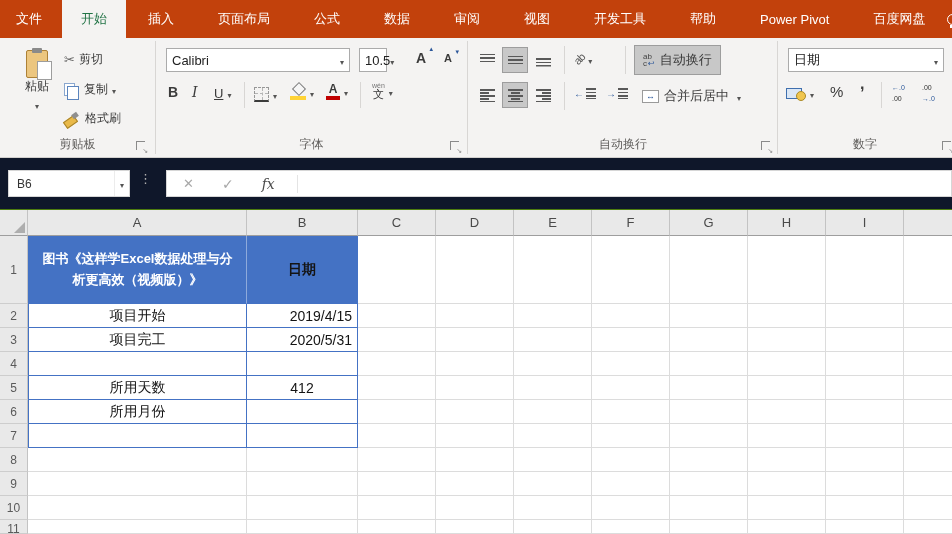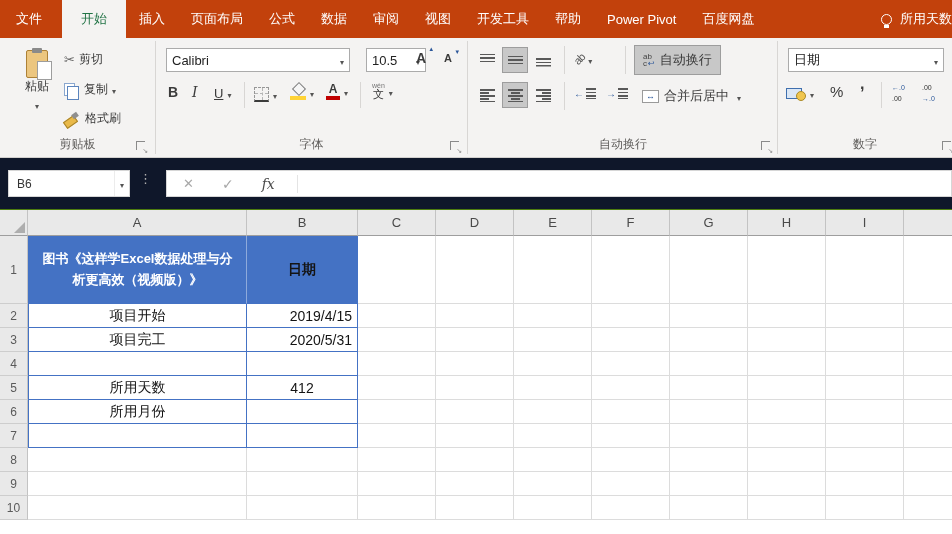--- a/index.html
+++ b/index.html
@@ -1,21 +1,21 @@
 <!DOCTYPE html>
 <html><head>
 <meta charset="utf-8">
 <style>
   *{margin:0;padding:0;box-sizing:border-box}
   body{font-family:"Liberation Sans","DejaVu Sans",sans-serif;background:#fff}
   .app{position:relative;width:952px;height:534px;overflow:hidden;background:#fff}
 
   
   .tabbar{position:absolute;left:0;top:0;width:952px;height:38px;background:#c2410c;display:flex;align-items:stretch;color:#fff;font-size:13px}
-  .tab{display:flex;align-items:center;padding:0 13px;cursor:default;white-space:nowrap}
+  .tab{display:flex;align-items:center;padding:0 22px;cursor:default;white-space:nowrap}
   .tab.file{padding:0 16px}
   .tab.active{background:#f4f3f2;color:#217346;padding:0 19px;margin-left:4px}
   .tellme{margin-left:auto;display:flex;align-items:center;gap:8px;padding-right:0;overflow:hidden}
   .bulb{width:11px;height:11px;border:1px solid #fff;border-radius:50%;position:relative;flex:none}
   .bulb::after{content:"";position:absolute;left:2px;bottom:-4px;width:5px;height:3px;background:#fff}
   .tellme .txt{white-space:nowrap}
 
   
   .ribbon{position:absolute;left:0;top:38px;width:952px;height:120px;background:#f4f3f2;border-bottom:1px solid #d2d0ce}
   .grp{position:absolute;top:0;height:100%}
@@ -171,21 +171,21 @@
       <div class="glabel">剪贴板</div>
       <span class="lnch" style="right:10px;bottom:7px"></span>
     </div>
     <div class="gsep" style="left:155px"></div>
 
     <div class="grp" style="left:156px;width:311px">
       <div class="combo" style="left:10px;top:10px;width:184px;height:24px">
         <span>Calibri</span>
         <span class="dd"></span>
       </div>
-      <div class="combo" style="left:210px;top:10px;width:60px;height:24px">
+      <div class="combo" style="left:203px;top:10px;width:28px;height:24px">
         <span>10.5</span>
         <span class="dd"></span>
       </div>
       <div class="pos" style="left:260px;top:12px">
           <span class="grow">A</span>
         </div>
       <div class="pos" style="left:288px;top:14px">
           <span class="shrink">A</span>
         </div>
 
@@ -464,14 +464,27 @@
         <div class="c"></div>
         <div class="c"></div>
         <div class="c"></div>
         <div class="c"></div>
         <div class="c"></div>
         <div class="c"></div>
         <div class="c"></div>
         <div class="c"></div>
         <div class="c"></div>
       </div>
+    <div class="shrow rl">
+      <div class="rh">11</div>
+    <div class="c"></div>
+        <div class="c"></div>
+        <div class="c"></div>
+        <div class="c"></div>
+        <div class="c"></div>
+        <div class="c"></div>
+        <div class="c"></div>
+        <div class="c"></div>
+        <div class="c"></div>
+        <div class="c"></div>
+      </div>
   </div>
 </div>
 
 </body></html>

